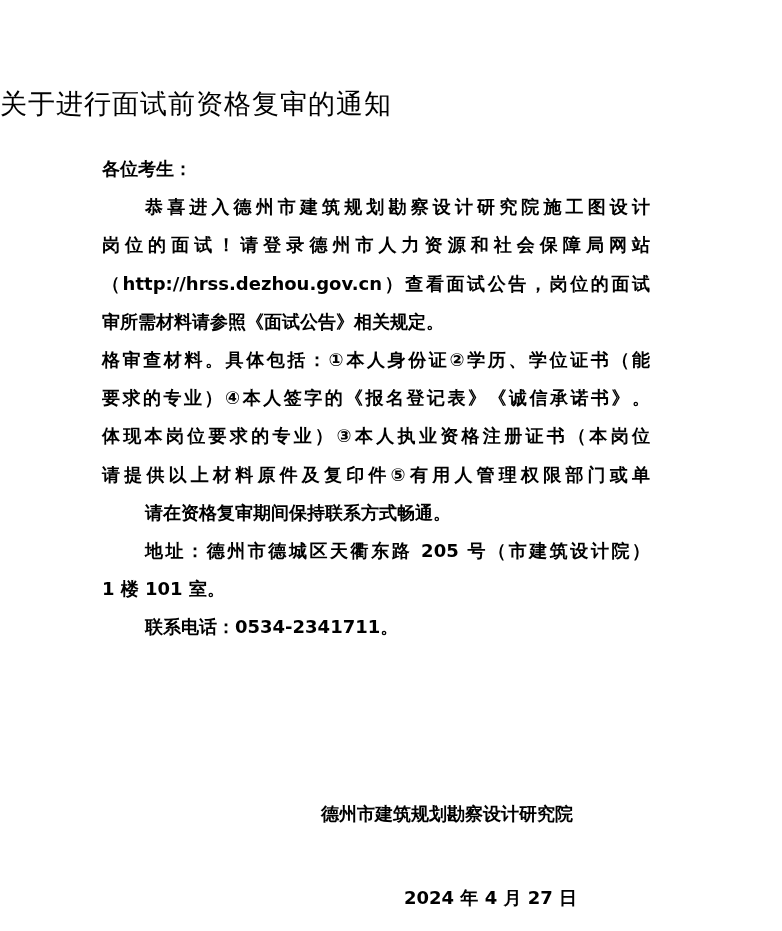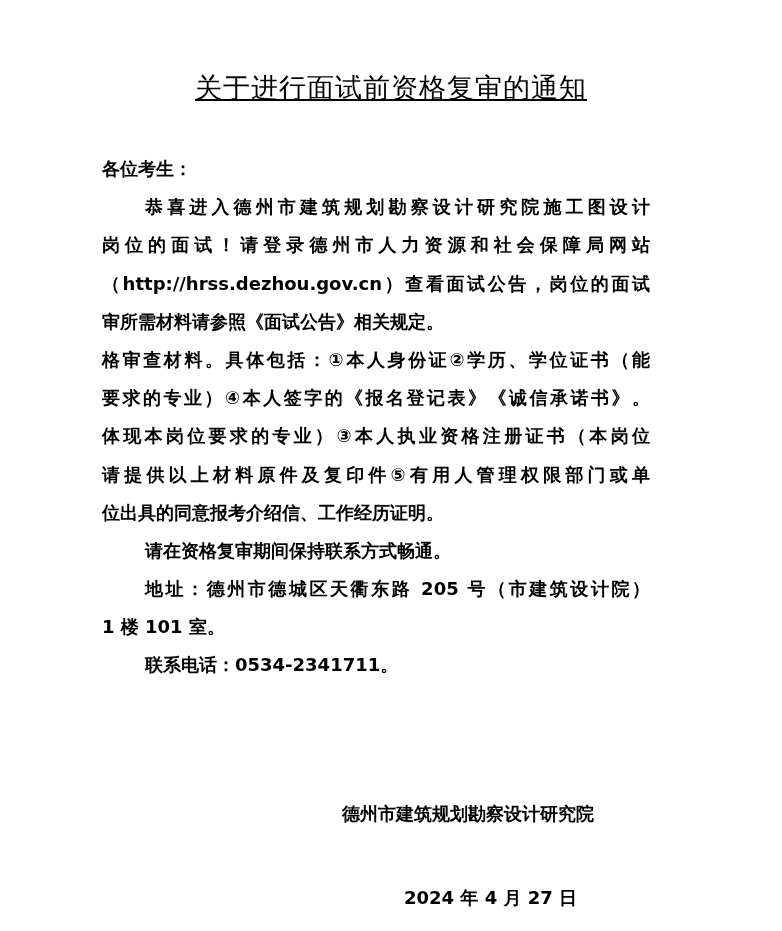--- a/index.html
+++ b/index.html
@@ -1,51 +1,50 @@
 <!DOCTYPE html>
 <html><head>
 <meta charset="utf-8">
 <style>
   html, body { margin: 0; padding: 0; background: #ffffff; }
   body { width: 782px; height: 931px; position: relative; overflow: hidden; color: #000; }
   .title {
-    position: absolute; left: 0; width: 782px; top: 68px;
-    text-align: center; font-family: "DejaVu Serif", serif;
-    font-size: 27px; font-weight: normal; letter-spacing: 1px; line-height: 40px; text-decoration: underline;
+    position: absolute; left: 0; width: 782px; top: 84px;
+    text-align: left; font-family: "DejaVu Serif", serif;
+    font-size: 27px; font-weight: normal; letter-spacing: 1px; line-height: 40px;
   }
   .body {
     position: absolute; left: 102px; top: 150px; width: 548px;
     font-family: "DejaVu Sans", sans-serif; font-weight: bold;
     font-size: 18px; line-height: 38.2px;
   }
   .line { display: block; white-space: nowrap; height: 38.2px; }
   .just { text-align-last: justify; text-align: justify; white-space: normal; }
   .ind { padding-left: 43px; }
   .sig {
     position: absolute; font-family: "DejaVu Sans", sans-serif; font-weight: bold; font-size: 18px;
   }
-  .org { left: 342px; top: 802px; }
+  .org { left: 321px; top: 802px; }
   .date { left: 404px; top: 841px; margin-top: 45px; }
 </style>
 </head>
 <body>
 
 <div class="title">关于进行面试前资格复审的通知</div>
 
 <div class="body">
   <span class="line">各位考生：</span>
   <span class="line just ind">恭喜进入德州市建筑规划勘察设计研究院施工图设计</span>
   <span class="line just">岗位的面试！请登录德州市人力资源和社会保障局网站</span>
   <span class="line just">（http://hrss.dezhou.gov.cn）查看面试公告，岗位的面试</span>
   <span class="line">审所需材料请参照《面试公告》相关规定。</span>
   <span class="line just">格审查材料。具体包括：①本人身份证②学历、学位证书（能</span>
   <span class="line just">要求的专业）④本人签字的《报名登记表》《诚信承诺书》。</span>
   <span class="line just">体现本岗位要求的专业）③本人执业资格注册证书（本岗位</span>
   <span class="line just">请提供以上材料原件及复印件⑤有用人管理权限部门或单</span>
-  <span class="line">位出具的同意报考介绍信、工作经历证明。</span>
   <span class="line ind">请在资格复审期间保持联系方式畅通。</span>
   <span class="line just ind">地址：德州市德城区天衢东路 205 号（市建筑设计院）</span>
   <span class="line">1 楼 101 室。</span>
   <span class="line ind">联系电话：0534-2341711。</span>
 </div>
 
 <div class="sig org">德州市建筑规划勘察设计研究院</div>
 <div class="sig date">2024 年 4 月 27 日</div>
 
 </body></html>

